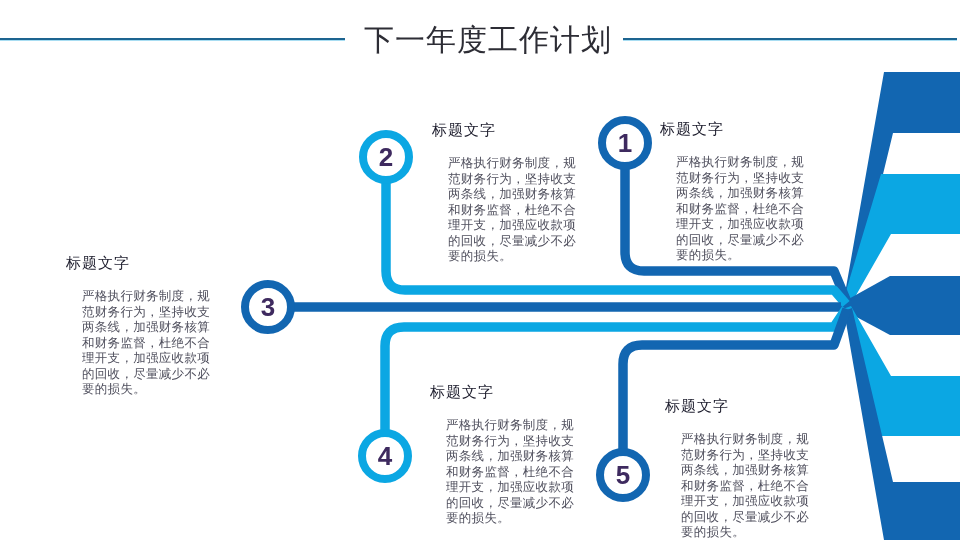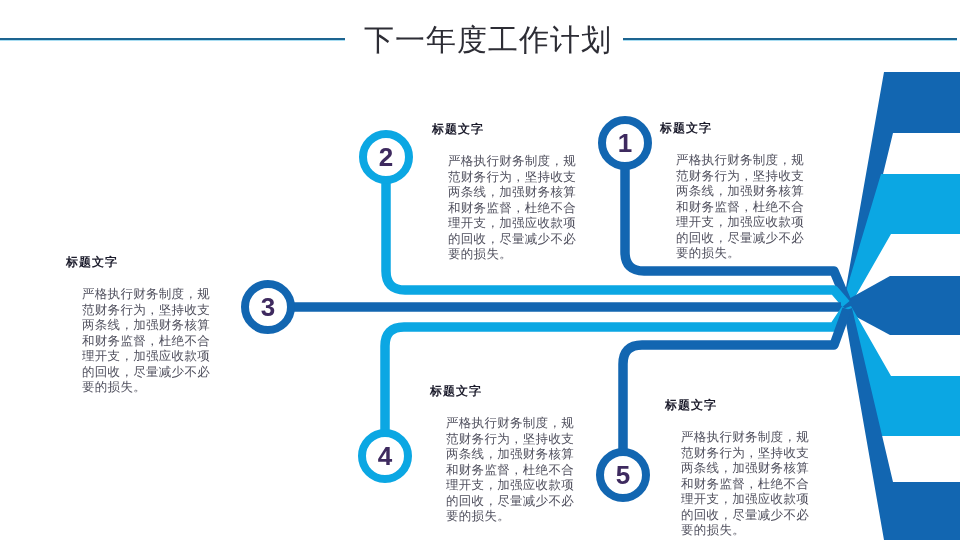--- a/index.html
+++ b/index.html
@@ -45,21 +45,21 @@
   .c1 { left: 598px; top: 116px; }
   .c2 { left: 359px; top: 130px; }
   .c3 { left: 241px; top: 280px; }
   .c4 { left: 358px; top: 429px; }
   .c5 { left: 596px; top: 448px; }
 
   
   .block { position: absolute; width: 160px; }
   .block h3 {
     margin: 0 0 7px 0;
-    font-size: 12px; font-weight: bold;
+    font-size: 15px; font-weight: normal;
     color: var(--btitle, #1b1b2b);
     letter-spacing: 1px;
   }
   .block p {
     margin: 16px;
     font-size: 12.5px; line-height: 15.5px;
     color: var(--body, #50505e);
     letter-spacing: 0.3px;
     text-align: justify;
   }

